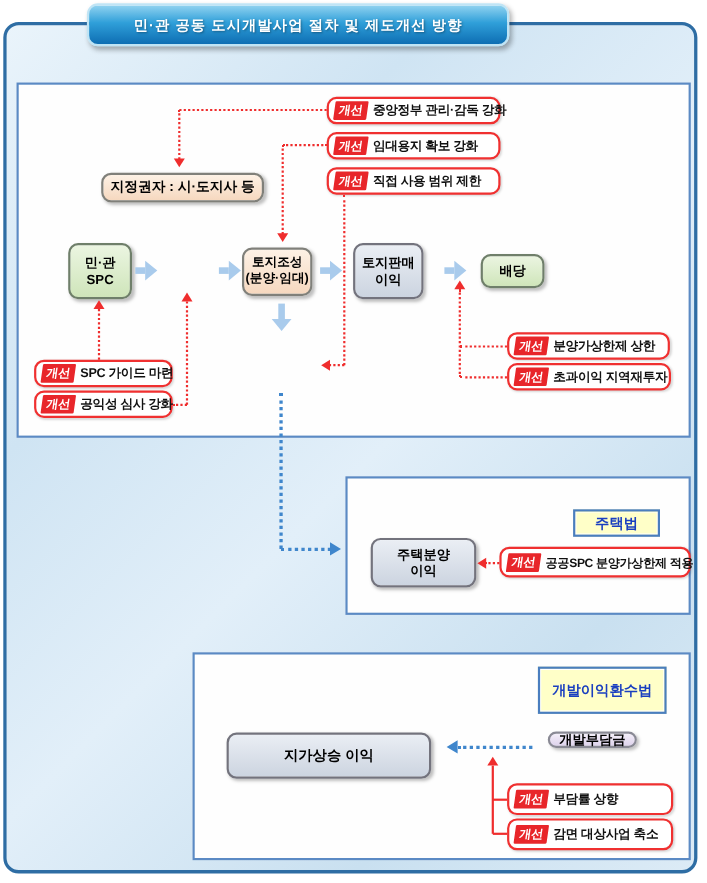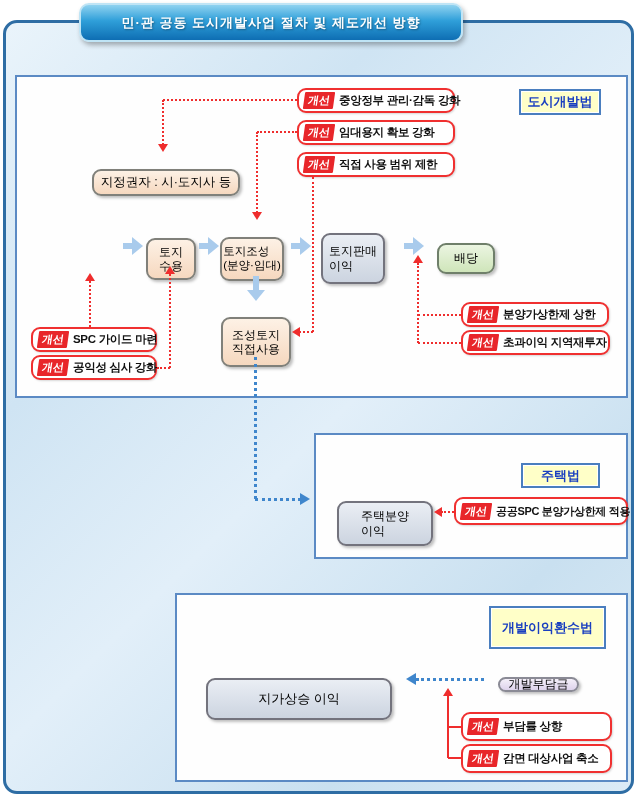--- a/index.html
+++ b/index.html
@@ -11,22 +11,22 @@
          border:2px solid #bfe4f5;border-radius:10px;
          background:linear-gradient(#8fd2f0 0%,#2f9fd9 45%,#0e6eb3 100%);
          color:#fff;font-weight:bold;font-size:13px;letter-spacing:1px;
          display:flex;align-items:center;justify-content:center;
          text-shadow:1px 1px 2px rgba(0,0,0,.35);box-shadow:2px 3px 5px rgba(0,0,0,.3);z-index:5;}
   .section{position:absolute;box-sizing:border-box;background:#fefefe;border:2px solid #5b8ac4;}
   .law{position:absolute;box-sizing:border-box;background:#ffffc8;border:2px solid #4a7ebf;
        box-shadow:inset 0 0 0 1px #fff;color:#1a3fc0;font-weight:bold;font-size:13px;
        display:flex;align-items:center;justify-content:center;}
   .node{position:absolute;box-sizing:border-box;border:2px solid #80807a;border-radius:9px;
-        font-weight:normal;font-size:12px;color:#000;white-space:pre-line;line-height:1.2;
-        display:flex;align-items:center;justify-content:center;box-shadow:2px 2px 3px rgba(0,0,0,.25);margin-top:12px;}
+        font-weight:bold;font-size:12px;color:#000;text-align:center;white-space:pre-line;line-height:1.2;
+        display:flex;align-items:center;justify-content:center;box-shadow:2px 2px 3px rgba(0,0,0,.25);}
   .peach{background:linear-gradient(#fdf1e5,#f6d8bf);}
   .green{background:linear-gradient(#ebf5e1,#cfe5ba);border-color:#6f7f6a;}
   .gray{background:linear-gradient(#eaeef4,#ccd4e0);border-color:#73737d;}
   .lavender{background:linear-gradient(#f4eff9,#ded3ec);border-color:#8a8a95;}
   .imp{position:absolute;box-sizing:border-box;height:25px;background:#fff;
        border:2px solid #f03030;border-radius:9px;box-shadow:1px 1px 2px rgba(0,0,0,.15);
        display:flex;align-items:center;gap:5px;padding:0 5px;}
   .badge{background:#e8262a;color:#fff;font-weight:bold;font-size:11px;padding:1px 4px;
          transform:skewX(-8deg);white-space:nowrap;border-radius:1px;}
   .imp-text{font-weight:bold;font-size:11.5px;letter-spacing:-0.3px;color:#111;white-space:nowrap;}
@@ -54,46 +54,43 @@
              border-left:9px solid transparent;border-right:9px solid transparent;border-top:11px solid #a9cbec;}
 </style>
 </head>
 <body>
 
 <div class="stage">
   <div class="frame"></div>
   <div class="title">민·관 공동 도시개발사업 절차 및 제도개선 방향</div>
 
   <div class="section" style="left:15px;top:75px;width:613px;height:323px;"></div>
-  <div class="law" style="left:519px;top:89px;width:82px;height:26px;">도시개발법</div>
 
   <div class="imp" style="left:297px;top:88px;width:158px;">
     <span class="badge">개선</span>
     <span class="imp-text">중앙정부 관리·감독 강화</span>
   </div>
   <div class="imp" style="left:297px;top:120px;width:158px;">
     <span class="badge">개선</span>
     <span class="imp-text">임대용지 확보 강화</span>
   </div>
   <div class="imp" style="left:297px;top:152px;width:158px;">
     <span class="badge">개선</span>
     <span class="imp-text">직접 사용 범위 제한</span>
   </div>
 
   <div class="node peach" style="left:92px;top:157px;width:148px;height:27px;font-size:12.5px;">지정권자 : 시·도지사 등</div>
 
-  <div class="node peach" style="left:146px;top:226px;width:50px;height:42px;">토지
-수용</div>
+  <div class="node green" style="left:62px;top:221px;width:58px;height:51px;">민·관
+SPC</div>
   <div class="node peach" style="left:220px;top:225px;width:64px;height:44px;font-size:11.5px;">토지조성
 (분양·임대)</div>
   <div class="node gray" style="left:321px;top:221px;width:64px;height:51px;">토지판매
 이익</div>
   <div class="node green" style="left:437px;top:231px;width:58px;height:31px;">배당</div>
-  <div class="node peach" style="left:221px;top:305px;width:70px;height:50px;">조성토지
-직접사용</div>
 
   <div class="fa" style="left:123px;top:237px;">
       <span class="tail"></span>
       <span class="head"></span>
     </div>
   <div class="fa" style="left:199px;top:237px;">
       <span class="tail"></span>
       <span class="head"></span>
     </div>
   <div class="fa" style="left:291px;top:237px;">

